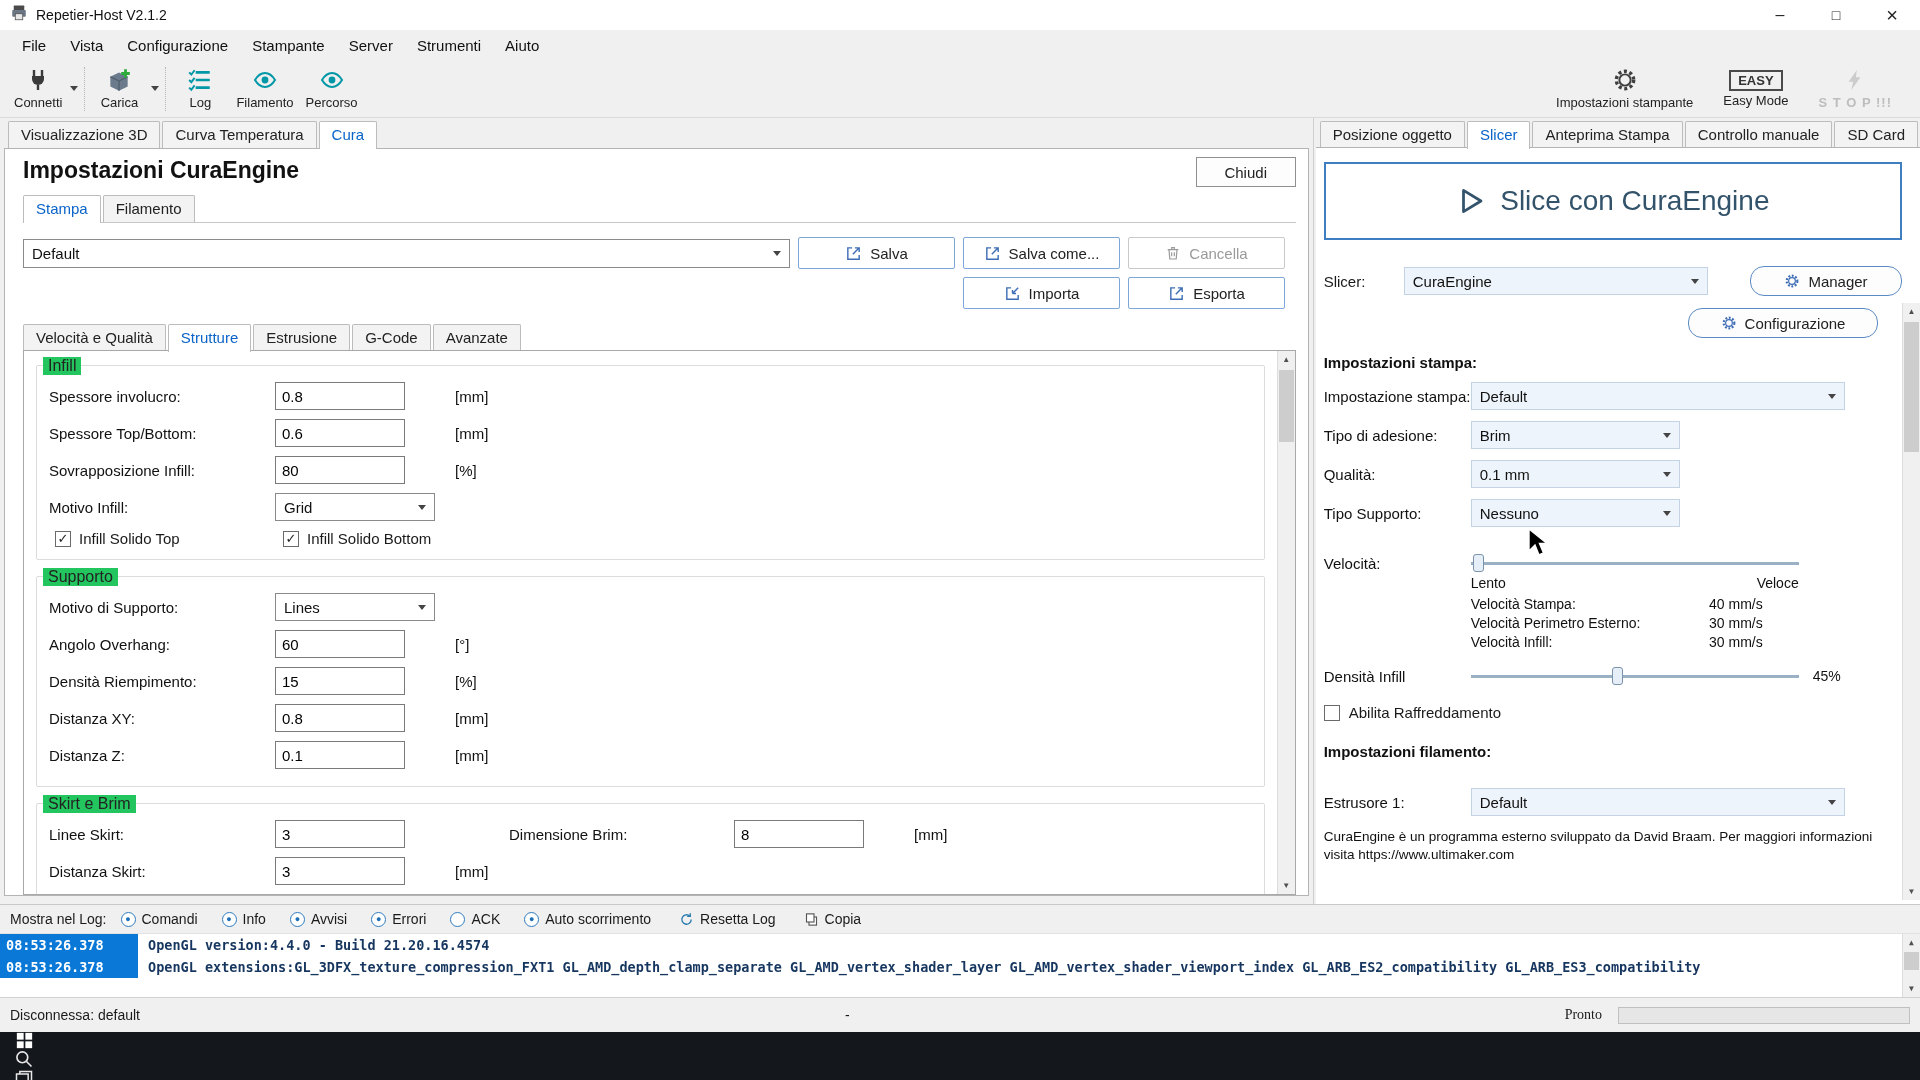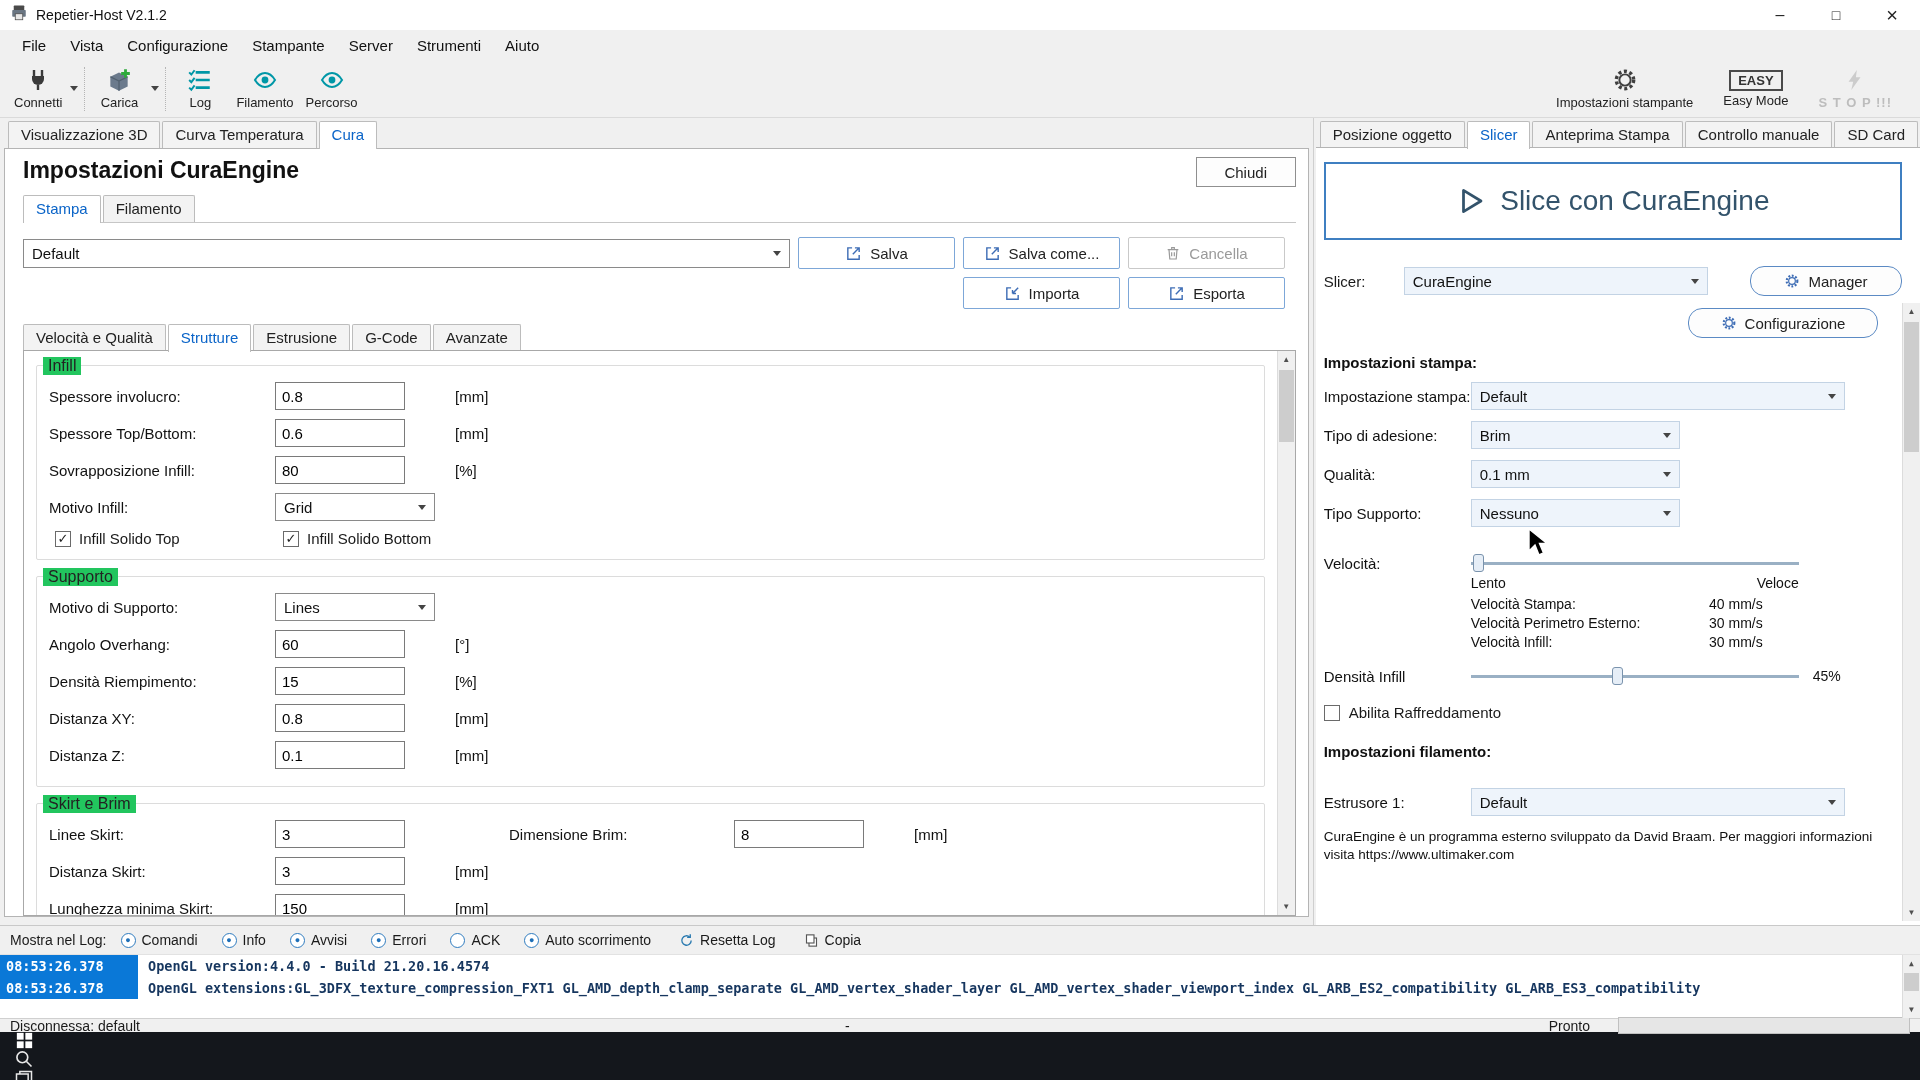--- a/index.html
+++ b/index.html
@@ -120,23 +120,23 @@
   .log-filter.first { margin-left:14px; }
   .radio { width:15px; height:15px; border:1px solid #2f7cc0; border-radius:50%; background:#fff; display:flex; align-items:center; justify-content:center; flex-shrink:0; }
   .radio-dot { font-size:9px; color:#1d6fb8; line-height:1; }
   .log-action { display:flex; align-items:center; gap:6px; margin-left:28px; }
   .log-entries { height:64px; background:#fff; position:relative; overflow:hidden; border-top:1px solid #e2e2e2; font-family:"DejaVu Sans Mono", monospace; }
   .log-line { display:flex; align-items:center; height:22px; }
   .log-time { width:138px; height:100%; background:#0a78d7; color:#fff; display:flex; align-items:center; padding-left:6px; font-size:13.5px; font-weight:bold; flex-shrink:0; }
   .log-text { margin-left:10px; color:#16365f; font-size:13.5px; font-weight:bold; white-space:nowrap; }
 
   
-  .statusbar { height:14px; background:#f0f0f0; border-top:1px solid #d0d0d0; display:flex; align-items:center; font-size:14px; position:relative; padding:0 10px; flex-shrink:0; }
+  .statusbar { height:35px; background:#f0f0f0; border-top:1px solid #d0d0d0; display:flex; align-items:center; font-size:14px; position:relative; padding:0 10px; flex-shrink:0; }
   .status-center { position:absolute; left:845px; }
-  .status-right { position:absolute; right:330px; }
+  .status-right { position:absolute; right:318px;font-family:Liberation Serif, serif; }
   .status-progress { position:absolute; right:10px; width:292px; height:17px; border:1px solid #c0c0c0; background:#e6e6e6; }
 
   
   .taskbar { height:48px; background:#14171c; display:flex; align-items:stretch; flex-shrink:0;flex-direction:column; }
   .tb-icon { width:48px; display:flex; align-items:center; justify-content:center; }
   .tb-icon.active { background:#30363e; border-bottom:3px solid #76b9ed; padding-top:3px; }
   .tb-tray { margin-left:auto; display:flex; align-items:center; gap:4px; padding-right:6px; }
   .tray-ic { width:24px; height:40px; display:flex; align-items:center; justify-content:center; }
   .tb-lang { color:#fff; font-size:13px; padding:0 8px; }
   .tb-clock { color:#fff; font-size:13px; text-align:right; line-height:1.25; padding:0 8px; }

